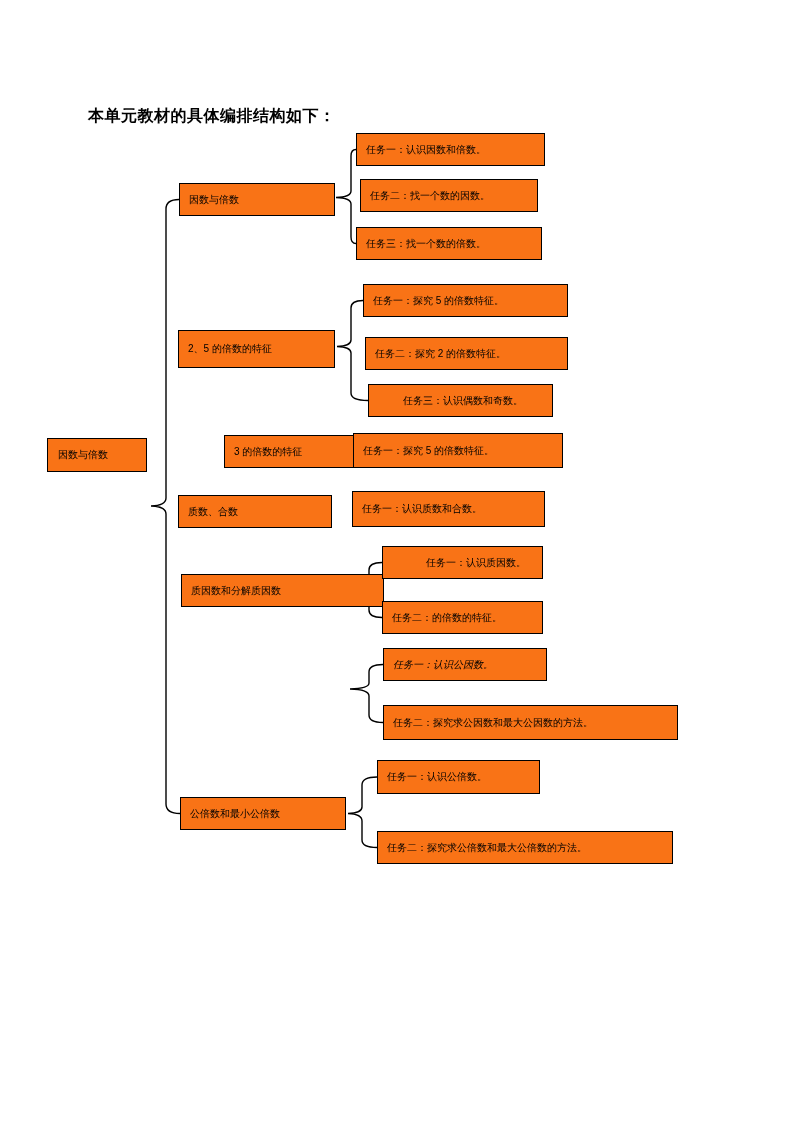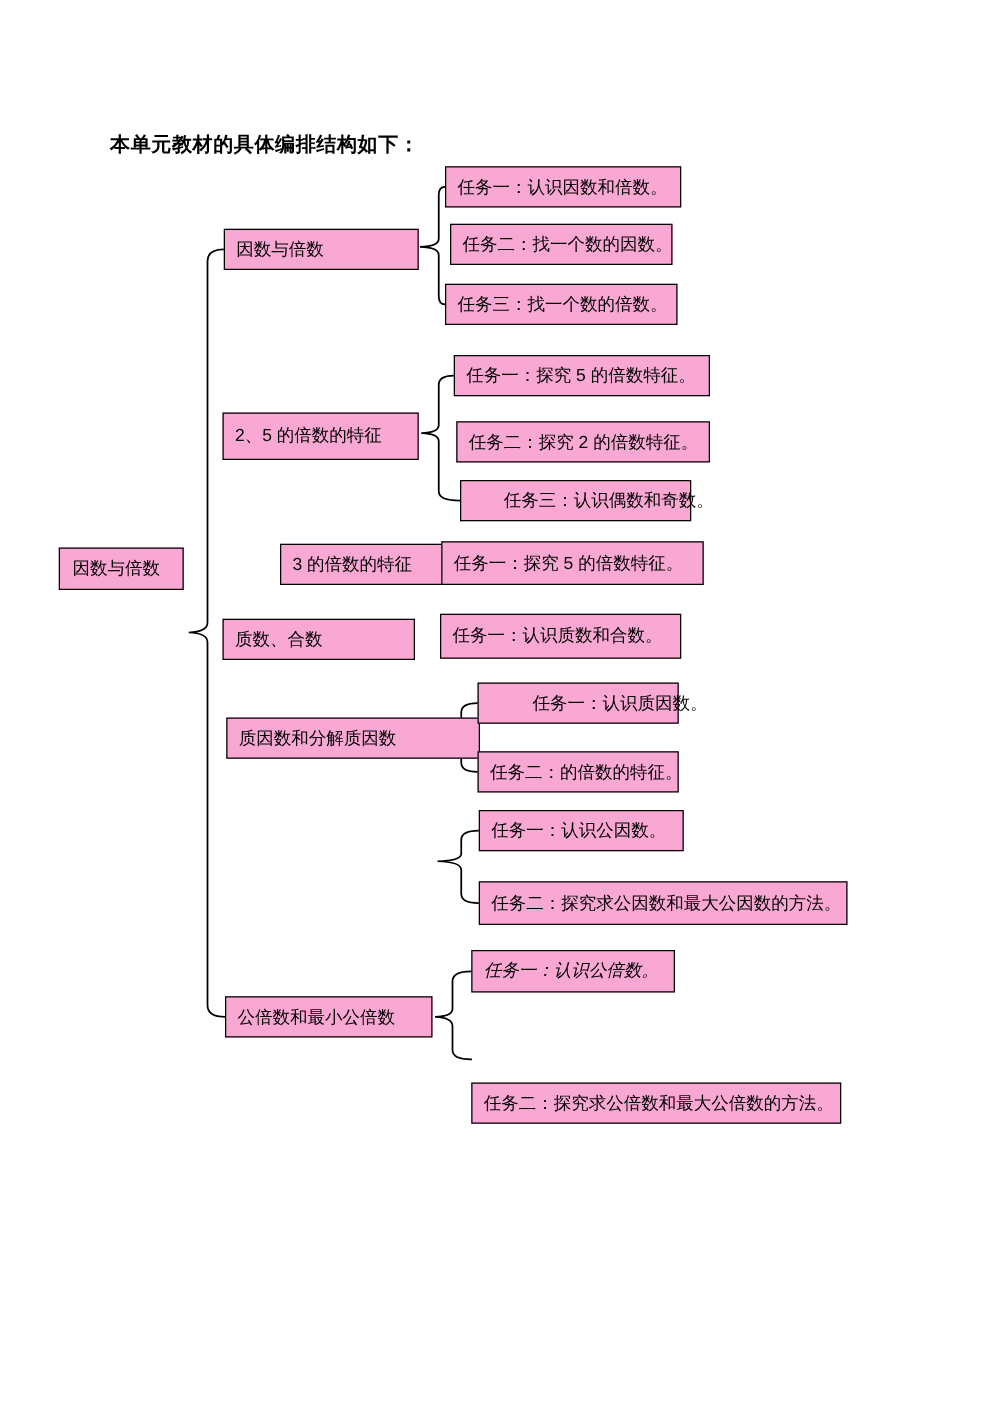--- a/index.html
+++ b/index.html
@@ -20,25 +20,25 @@
     white-space:nowrap;
   }
   .connectors{
     position:absolute;
     left:0;top:0;
   }
   .box{
     position:absolute;
     box-sizing:border-box;
     border:1.5px solid #000;
-    background:#f9a8d4;
+    background:#f97316;
     display:flex;
     align-items:center;
     padding:0 4px 0 9px;
-    font-size:14px;
+    font-size:10px;
     white-space:nowrap;
   }
   .root-box{padding-left:10px;}
   
   .pos-root {left:47px;  top:438px; width:100px; height:34px;}
   
   .pos-b1  {left:179px; top:183px; width:156px; height:33px;}
   .pos-b2  {left:178px; top:330px; width:157px; height:38px;}
   .pos-b3  {left:176px; top:435px; width:156px; height:33px;margin-left:48px;}
   .pos-b4  {left:178px; top:495px; width:154px; height:33px;}
@@ -49,24 +49,24 @@
   .pos-g1t1{left:356px; top:133px; width:189px; height:33px;}
   .pos-g1t2{left:360px; top:179px; width:178px; height:33px;}
   .pos-g1t3{left:356px; top:227px; width:186px; height:33px;}
   .pos-g2t1{left:363px; top:284px; width:205px; height:33px;}
   .pos-g2t2{left:365px; top:337px; width:203px; height:33px;}
   .pos-g2t3{left:368px; top:384px; width:185px; height:33px;padding-left:34px;}
   .pos-g3t1{left:353px; top:433px; width:210px; height:35px;}
   .pos-g4t1{left:352px; top:491px; width:193px; height:36px;}
   .pos-g5t1{left:382px; top:546px; width:161px; height:33px;padding-left:43px;}
   .pos-g5t2{left:382px; top:601px; width:161px; height:33px;}
-  .pos-g6t1{left:383px; top:648px; width:164px; height:33px;}
+  .pos-g6t1{left:383px; top:648px; width:164px; height:33px;font-style:italic;}
   .pos-g6t2{left:383px; top:705px; width:295px; height:35px;}
-  .pos-g7t1{left:377px; top:760px; width:163px; height:34px;font-style:italic;}
-  .pos-g7t2{left:377px; top:831px; width:296px; height:33px;margin-top:35px;}
+  .pos-g7t1{left:377px; top:760px; width:163px; height:34px;}
+  .pos-g7t2{left:377px; top:831px; width:296px; height:33px;}
 </style>
 </head>
 <body>
 
 <div class="page">
 
   <div class="heading">本单元教材的具体编排结构如下：</div>
 
   <svg class="connectors" width="794" height="1123" viewBox="0 0 794 1123" fill="none" stroke="#000000" stroke-width="1.4" stroke-linecap="round">
     <path d="M 179 199.5 Q 166 199.5 166 209 L 166 498 Q 166 505.5 151 506 Q 166 506.5 166 514 L 166 804 Q 166 813.5 180 813.5"></path>

